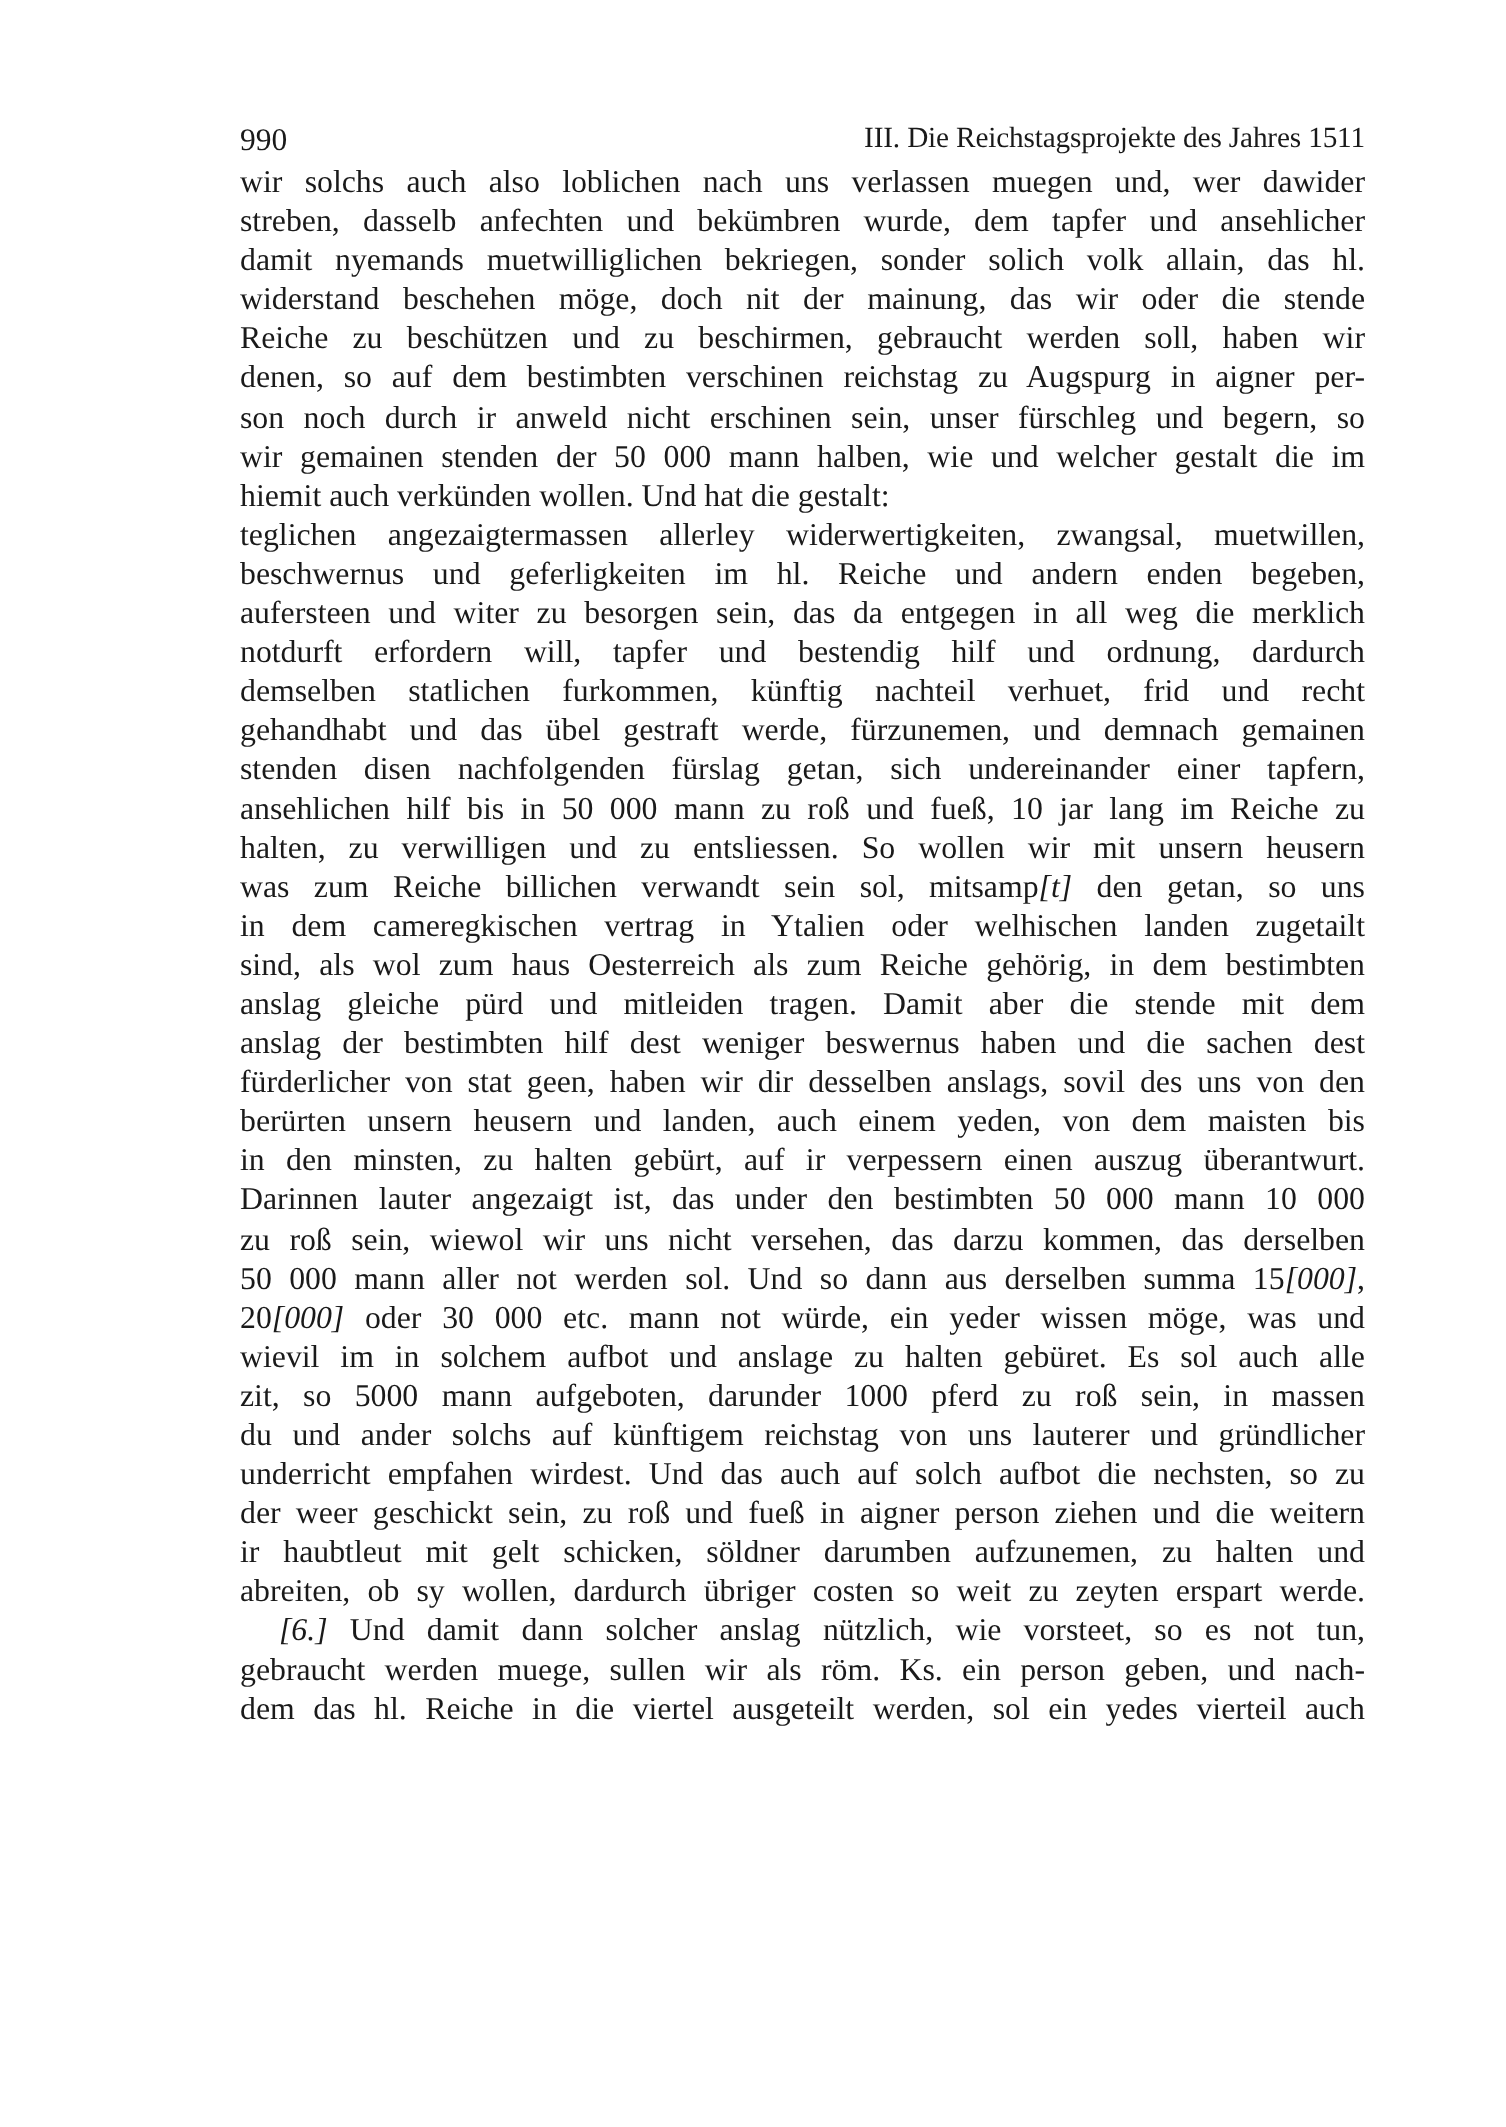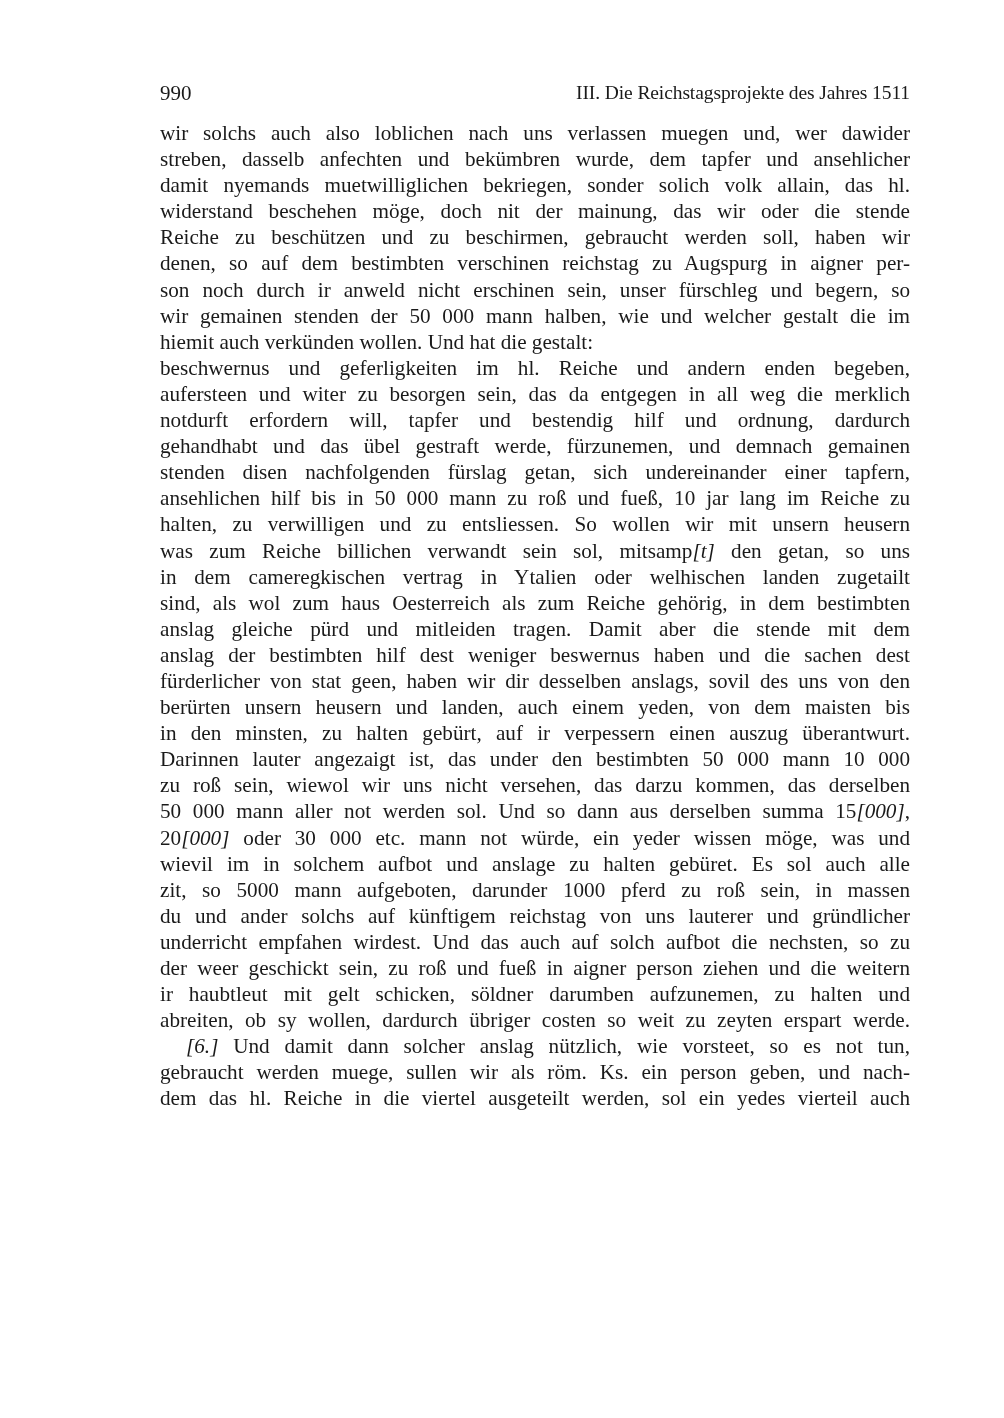--- a/index.html
+++ b/index.html
@@ -35,21 +35,20 @@
     .running-head .head-title {
       position: absolute;
       left: 0;
       right: 0;
       text-align: right;
       top: 0;
       font-size: 19.5px;
       letter-spacing: -0.1px;
     }
     .body-text {
-      margin-top: 12px;
       font-size: 21.2px;
       line-height: 26.1px;
     }
     .line {
       display: block;
       text-align: justify;
       text-align-last: justify;
       white-space: nowrap;
       height: 26.1px;
       overflow: visible;
@@ -79,23 +78,25 @@
   <div class="body-text" id="body-text">
       <div class="line"><span class="seg">wir solchs auch also loblichen nach uns verlassen muegen und, wer dawider</span></div>
       <div class="line"><span class="seg">streben, dasselb anfechten und bekümbren wurde, dem tapfer und ansehlicher</span></div>
       <div class="line"><span class="seg">damit nyemands muetwilliglichen bekriegen, sonder solich volk allain, das hl.</span></div>
       <div class="line"><span class="seg">widerstand beschehen möge, doch nit der mainung, das wir oder die stende</span></div>
       <div class="line"><span class="seg">Reiche zu beschützen und zu beschirmen, gebraucht werden soll, haben wir</span></div>
       <div class="line"><span class="seg">denen, so auf dem bestimbten verschinen reichstag zu Augspurg in aigner per-</span></div>
       <div class="line"><span class="seg">son noch durch ir anweld nicht erschinen sein, unser fürschleg und begern, so</span></div>
       <div class="line"><span class="seg">wir gemainen stenden der 50 000 mann halben, wie und welcher gestalt die im</span></div>
       <div class="line last"><span class="seg">hiemit auch verkünden wollen. Und hat die gestalt:</span></div>
+      <div class="line"><span class="seg">teglichen angezaigtermassen allerley widerwertigkeiten, zwangsal, muetwillen,</span></div>
       <div class="line"><span class="seg">beschwernus und geferligkeiten im hl. Reiche und andern enden begeben,</span></div>
       <div class="line"><span class="seg">aufersteen und witer zu besorgen sein, das da entgegen in all weg die merklich</span></div>
       <div class="line"><span class="seg">notdurft erfordern will, tapfer und bestendig hilf und ordnung, dardurch</span></div>
+      <div class="line"><span class="seg">demselben statlichen furkommen, künftig nachteil verhuet, frid und recht</span></div>
       <div class="line"><span class="seg">gehandhabt und das übel gestraft werde, fürzunemen, und demnach gemainen</span></div>
       <div class="line"><span class="seg">stenden disen nachfolgenden fürslag getan, sich undereinander einer tapfern,</span></div>
       <div class="line"><span class="seg">ansehlichen hilf bis in 50 000 mann zu roß und fueß, 10 jar lang im Reiche zu</span></div>
       <div class="line"><span class="seg">halten, zu verwilligen und zu entsliessen. So wollen wir mit unsern heusern</span></div>
       <div class="line"><span class="seg">was zum Reiche billichen verwandt sein sol, mitsamp</span><span class="it">[t]</span><span class="seg"> den getan, so uns</span></div>
       <div class="line"><span class="seg">in dem cameregkischen vertrag in Ytalien oder welhischen landen zugetailt</span></div>
       <div class="line"><span class="seg">sind, als wol zum haus Oesterreich als zum Reiche gehörig, in dem bestimbten</span></div>
       <div class="line"><span class="seg">anslag gleiche pürd und mitleiden tragen. Damit aber die stende mit dem</span></div>
       <div class="line"><span class="seg">anslag der bestimbten hilf dest weniger beswernus haben und die sachen dest</span></div>
       <div class="line"><span class="seg">fürderlicher von stat geen, haben wir dir desselben anslags, sovil des uns von den</span></div>

